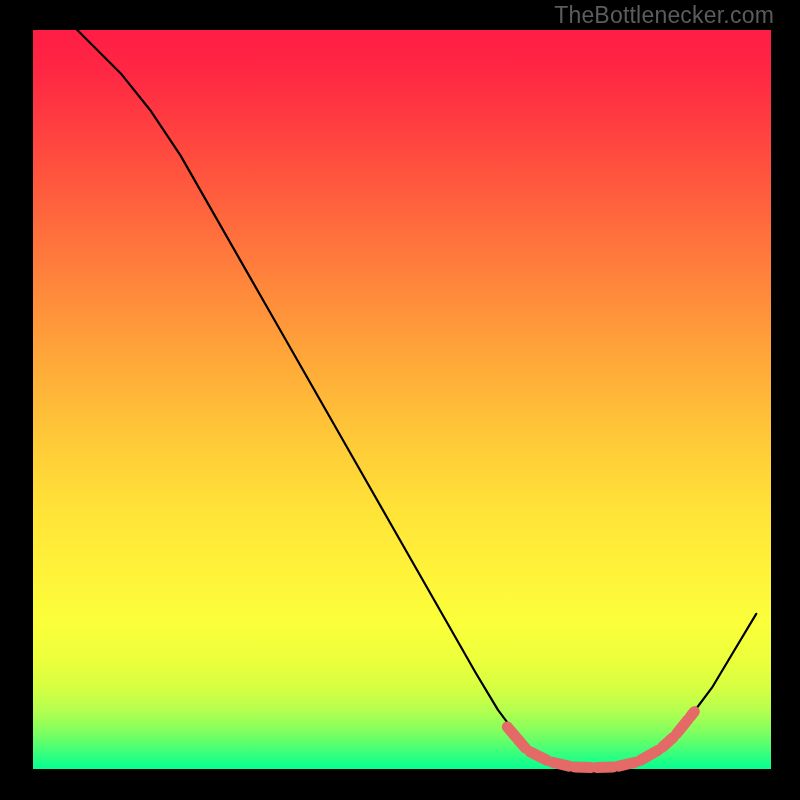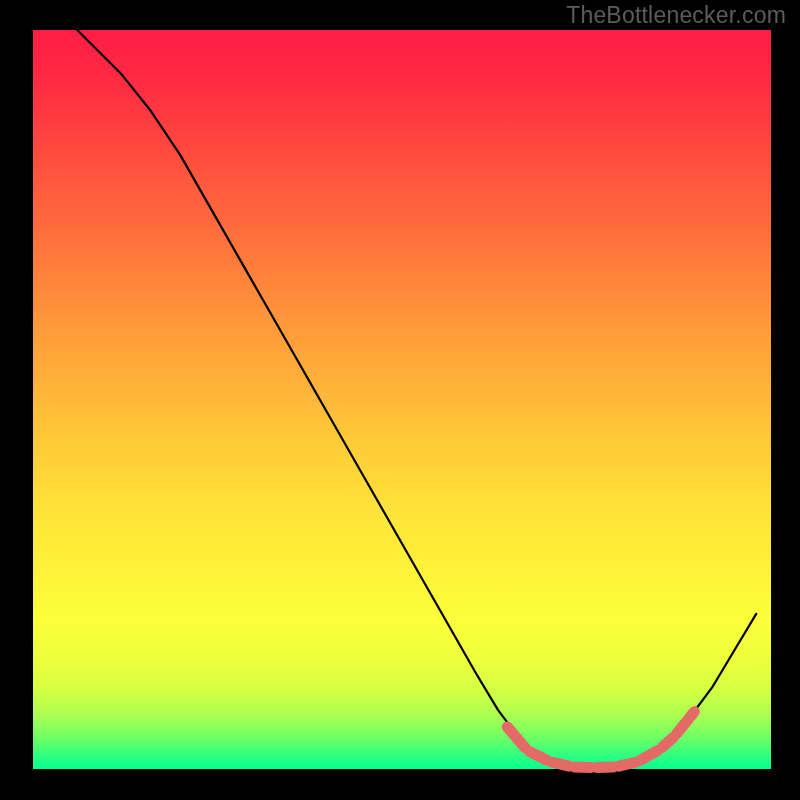--- a/index.html
+++ b/index.html
@@ -12,21 +12,21 @@
     font-family: Arial, Helvetica, sans-serif;
   }
   .chart-container {
     position: relative;
     width: 800px;
     height: 800px;
   }
   .watermark {
     position: absolute;
     top: 2px;
-    right: 14px;
+    right: 26px;
     font-size: 23px;
     font-weight: 400;
     color: #5c5c5c;
     letter-spacing: 0.2px;
     z-index: 10;
     user-select: none;
   }
   svg.chart-svg {
     position: absolute;
     top: 0;

